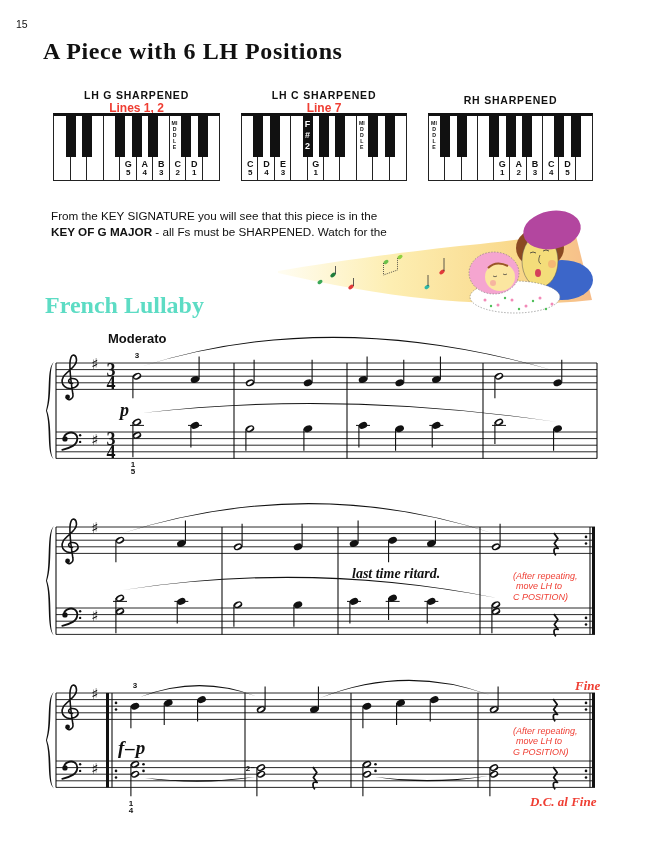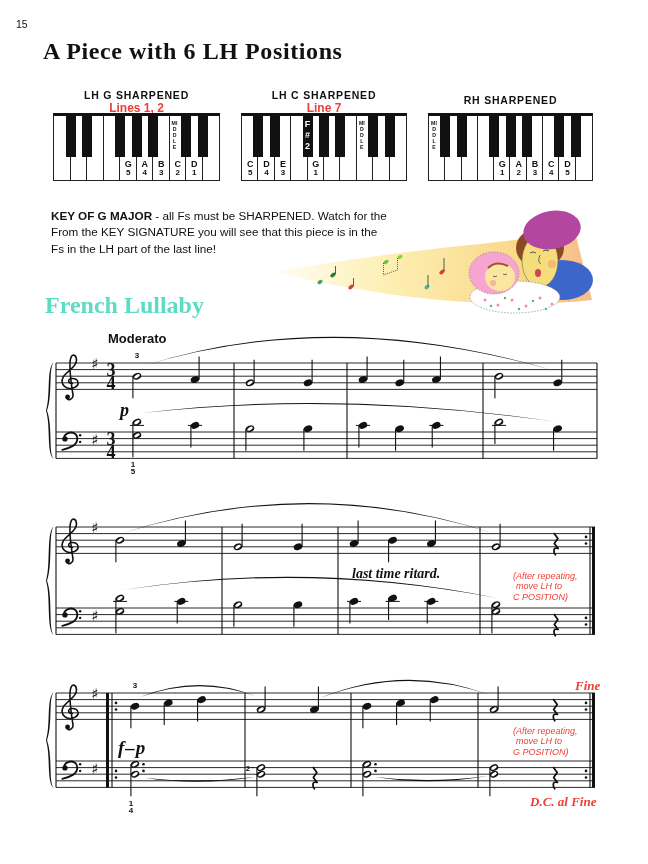--- a/index.html
+++ b/index.html
@@ -172,23 +172,22 @@
         <div class="klabel" style="left: 130.4px; width: 16.3px;">
           <span class="ln">D</span>
           <span class="lf">5</span>
         </div>
         <div class="middle" style="left: 2px;">MIDDLE</div>
       </div>
     </div>
   </div>
 
 <div class="abs instr">
+  <div>From the KEY SIGNATURE you will see that this piece is in the</div>
   <div><b>KEY OF G MAJOR</b><span> - all Fs must be SHARPENED. Watch for the</span></div>
-  <div>From the KEY SIGNATURE you will see that this piece is in the</div>
-  <div>Fs in the LH part of the last line!</div>
 </div>
 
 <svg class="layer" viewBox="0 0 648 864">
   <defs>
     <linearGradient id="swoosh" x1="278" y1="0" x2="600" y2="0" gradientUnits="userSpaceOnUse">
       <stop offset="0" stop-color="#fffdf2"></stop>
       <stop offset="0.35" stop-color="#fdeeb2"></stop>
       <stop offset="0.75" stop-color="#f9d88a"></stop>
       <stop offset="1" stop-color="#f6b98a"></stop>
     </linearGradient>

